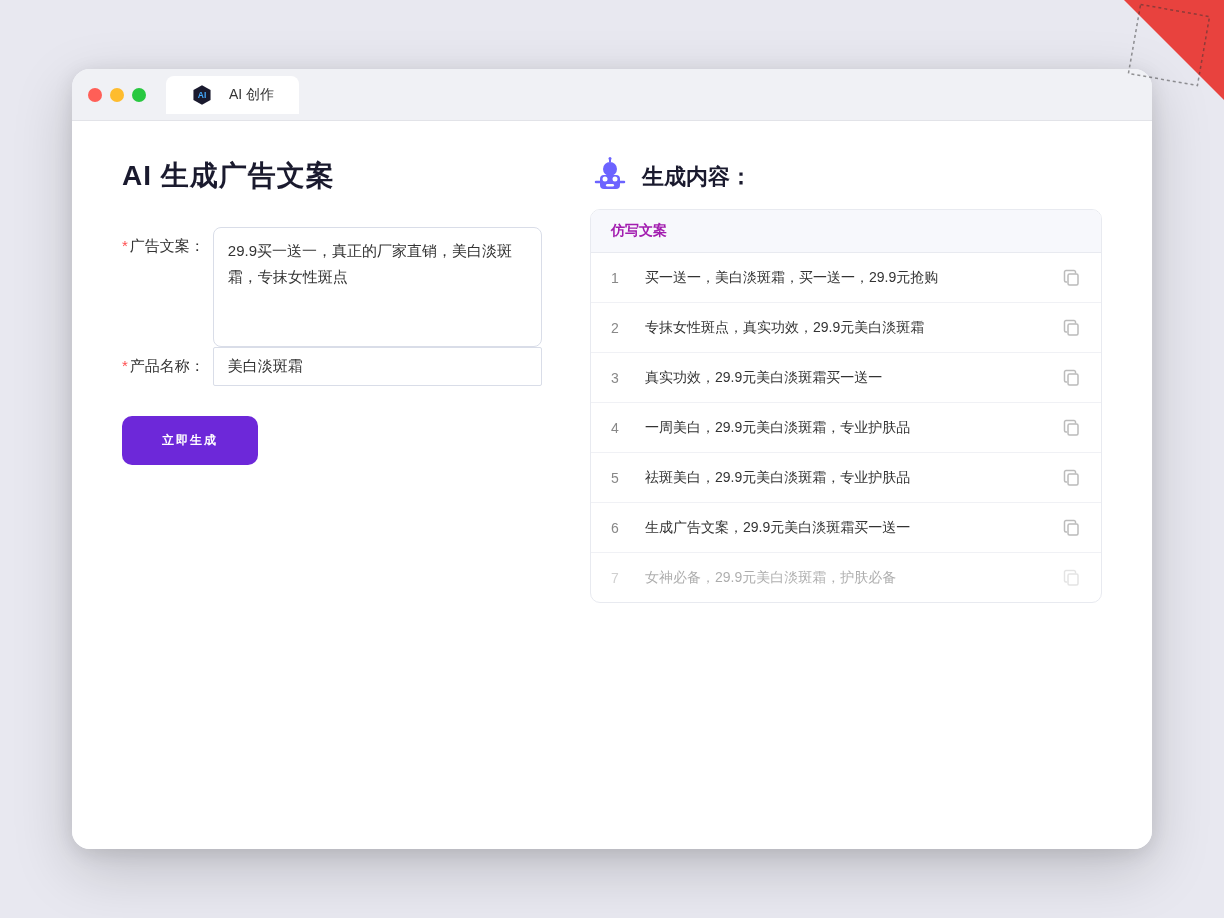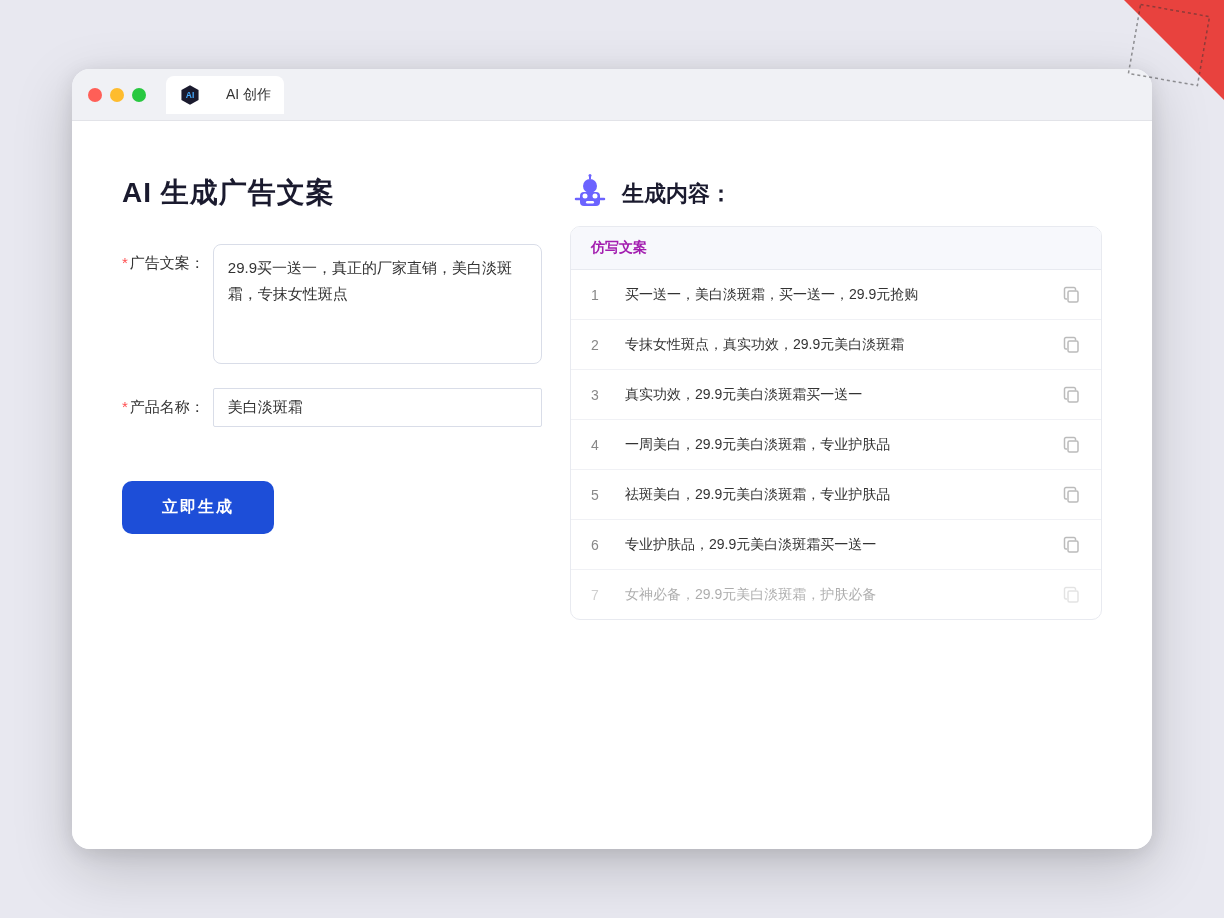--- a/index.html
+++ b/index.html
@@ -46,24 +46,24 @@
       height: 14px;
       border-radius: 50%;
     }
     .traffic-light.red { background: #ff5f57; }
     .traffic-light.yellow { background: #febc2e; }
     .traffic-light.green { background: #28c840; }
 
     .tab {
       display: flex;
       align-items: center;
-      gap: 25px;
+      gap: 16px;
       background: #fff;
       border-radius: 8px 8px 0 0;
-      padding: 8px 13px;
+      padding: 8px 25px;
       font-size: 14px;
       color: #333;
       font-weight: 500;
     }
 
     .tab-icon {
       width: 22px;
       height: 22px;
     }
 
@@ -71,22 +71,22 @@
       flex: 1;
       background: #fff;
       display: flex;
       flex-direction: column;
       overflow: hidden;
     }
 
     .main-content {
       flex: 1;
       display: flex;
-      padding: 53px 50px;
-      gap: 28px;
+      padding: 36px 50px;
+      gap: 48px;
       justify-content: flex-end;
     }
 
     
     .left-panel {
       flex: 0 0 420px;
       display: flex;
       flex-direction: column;
     }
 
@@ -94,21 +94,20 @@
       font-size: 28px;
       font-weight: 700;
       color: #1a1a2e;
       margin-bottom: 32px;
       letter-spacing: 1px;
     }
 
     .form-group {
       display: flex;
       align-items: flex-start;
-      margin-bottom: 24px;
       gap: 8px;
     }
 
     .form-label {
       font-size: 15px;
       color: #333;
       min-width: 80px;
       text-align: right;
       padding-top: 10px;
       flex-shrink: 0;
@@ -140,26 +139,26 @@
       color: #333;
       background: #fff;
       outline: none;
       resize: none;
       height: 120px;
       font-family: inherit;
       line-height: 1.7;
     }
 
     .generate-btn {
-      background: #1d4ed8;
+      background: #6d28d9;
       color: #fff;
       border: none;
       border-radius: 10px;
       padding: 16px 40px;
-      font-size: 16px;
+      font-size: 12px;
       font-weight: 600;
       cursor: pointer;
       margin-top: 30px;
       align-self: flex-start;
       letter-spacing: 2px;
       font-family: inherit;
     }
 
     
     .right-panel {
@@ -347,21 +346,21 @@
               <div class="result-row">
       <span class="result-num">5</span>
       <span class="result-text">祛斑美白，29.9元美白淡斑霜，专业护肤品</span>
       <svg class="copy-icon" viewBox="0 0 18 18" fill="none" stroke="#bbb" stroke-width="1.5">
         <rect x="5" y="5" width="10" height="11" rx="1.5"></rect>
         <path d="M4 13H3a1.5 1.5 0 01-1.5-1.5V3A1.5 1.5 0 013 1.5h8A1.5 1.5 0 0112.5 3v1.5"></path>
       </svg>
     </div>
               <div class="result-row">
       <span class="result-num">6</span>
-      <span class="result-text">专业护肤品，29.9元美白淡斑霜买一送一</span>
+      <span class="result-text">生成广告文案，29.9元美白淡斑霜买一送一</span>
       <svg class="copy-icon" viewBox="0 0 18 18" fill="none" stroke="#bbb" stroke-width="1.5">
         <rect x="5" y="5" width="10" height="11" rx="1.5"></rect>
         <path d="M4 13H3a1.5 1.5 0 01-1.5-1.5V3A1.5 1.5 0 013 1.5h8A1.5 1.5 0 0112.5 3v1.5"></path>
       </svg>
     </div>
               <div class="result-row faded">
       <span class="result-num">7</span>
       <span class="result-text">女神必备，29.9元美白淡斑霜，护肤必备</span>
       <svg class="copy-icon" viewBox="0 0 18 18" fill="none" stroke="#bbb" stroke-width="1.5">
         <rect x="5" y="5" width="10" height="11" rx="1.5"></rect>

